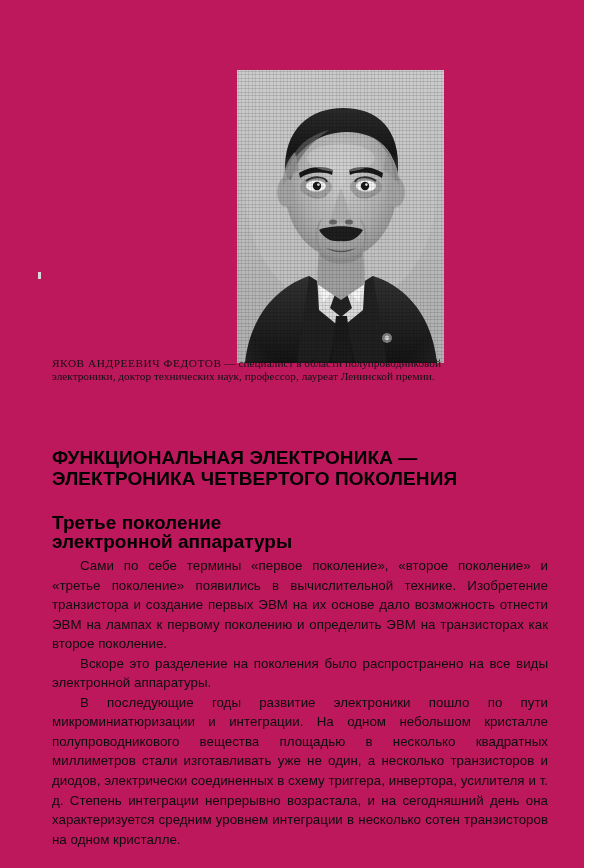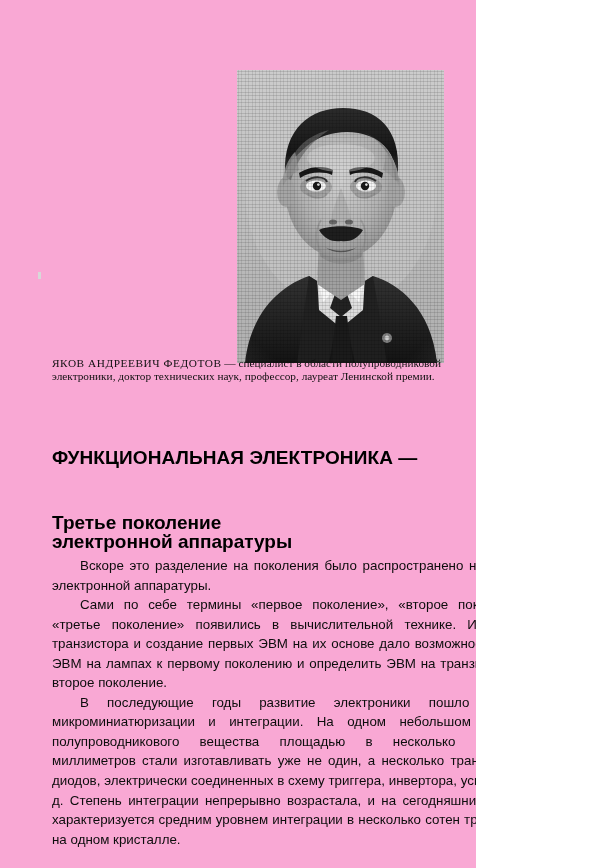--- a/index.html
+++ b/index.html
@@ -4,23 +4,23 @@
 <title>Функциональная электроника</title>
 <style>
   html, body {
     margin: 0;
     padding: 0;
     background: #ffffff;
   }
 
   .page {
     position: relative;
-    width: 476px;
+    width: 584px;
     height: 868px;
-    background: #f9a8d4;
+    background: #be185d;
     overflow: hidden;
     font-family: "Liberation Sans", sans-serif;
     color: #111111;
   }
 
   
   .scan-speck {
     position: absolute;
     left: 38px;
     top: 272px;
@@ -254,26 +254,27 @@
       </svg>
       <div class="photo-grain"></div>
       <div class="photo-vignette"></div>
     </div>
   </figure>
 
   <div class="caption"><span class="person-name">ЯКОВ АНДРЕЕВИЧ ФЕДОТОВ</span><span> — специалист в области полупроводниковой электроники, доктор технических наук, профессор, лауреат Ленинской премии.</span></div>
 
   <h1 class="article-title">
     <span>ФУНКЦИОНАЛЬНАЯ ЭЛЕКТРОНИКА —</span><br>
+    <span>ЭЛЕКТРОНИКА ЧЕТВЕРТОГО ПОКОЛЕНИЯ</span>
   </h1>
 
   <h2 class="section-subtitle">
     <span>Третье поколение</span><br>
     <span>электронной аппаратуры</span>
   </h2>
 
   <div class="body-copy">
+    <p>Сами по себе термины «первое поколение», «второе поколение» и «третье поколение» появились в вычислительной технике. Изобретение транзистора и создание первых ЭВМ на их основе дало возможность отнести ЭВМ на лампах к первому поколению и определить ЭВМ на транзисторах как второе поколение.</p>
     <p>Вскоре это разделение на поколения было распространено на все виды электронной аппаратуры.</p>
-    <p>Сами по себе термины «первое поколение», «второе поколение» и «третье поколение» появились в вычислительной технике. Изобретение транзистора и создание первых ЭВМ на их основе дало возможность отнести ЭВМ на лампах к первому поколению и определить ЭВМ на транзисторах как второе поколение.</p>
     <p>В последующие годы развитие электроники пошло по пути микроминиатюризации и интеграции. На одном небольшом кристалле полупроводникового вещества площадью в несколько квадратных миллиметров стали изготавливать уже не один, а несколько транзисторов и диодов, электрически соединенных в схему триггера, инвертора, усилителя и т. д. Степень интеграции непрерывно возрастала, и на сегодняшний день она характеризуется средним уровнем интеграции в несколько сотен транзисторов на одном кристалле.</p>
   </div>
 
 </div>
 
 </body></html>

